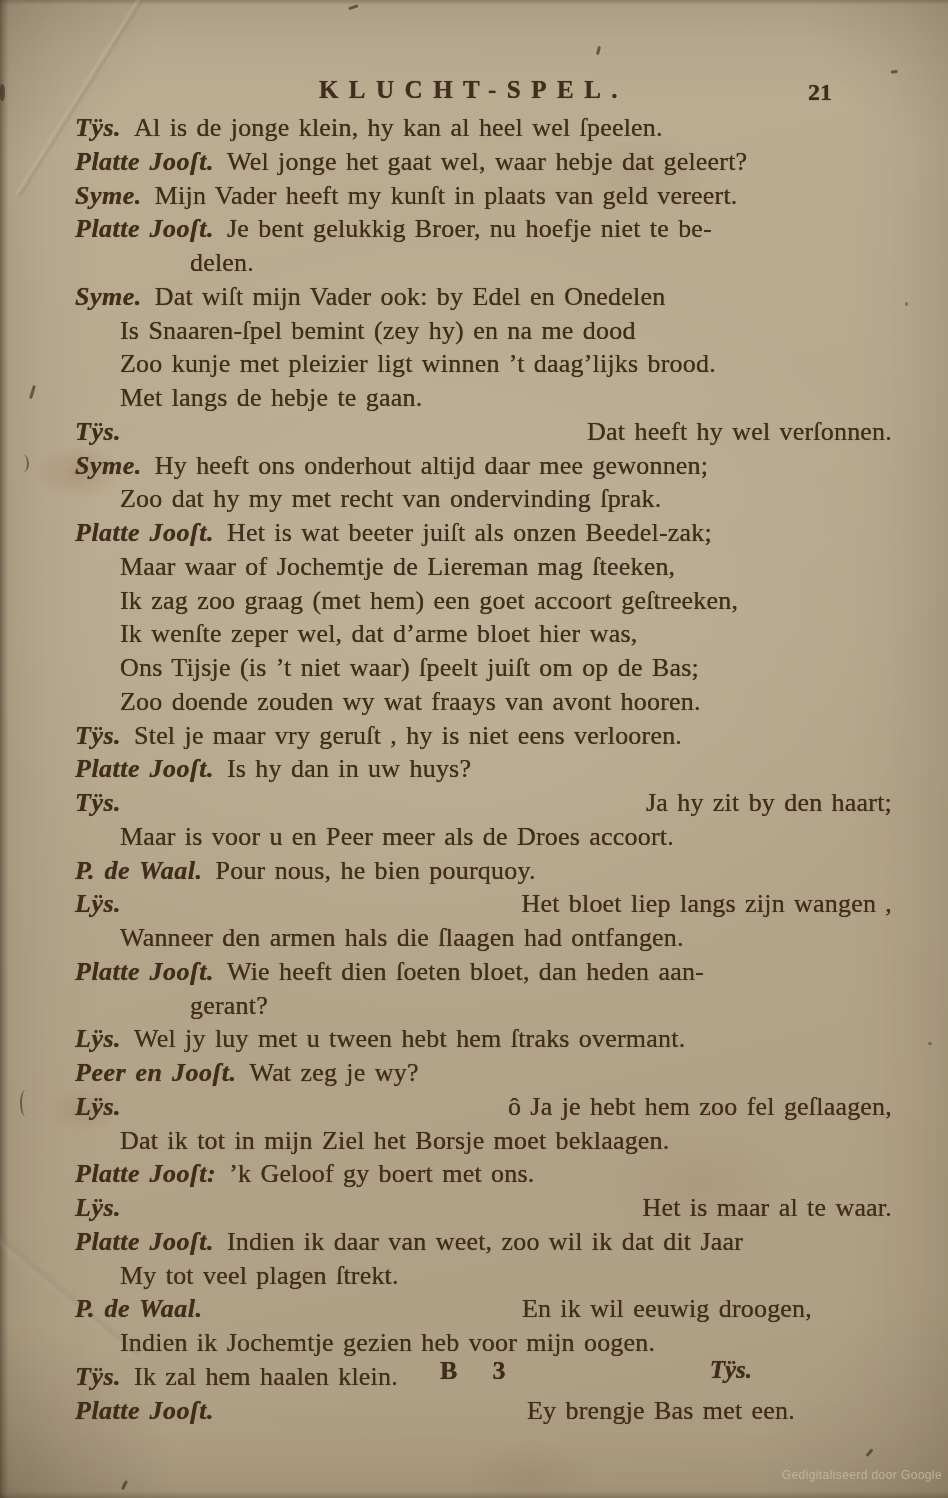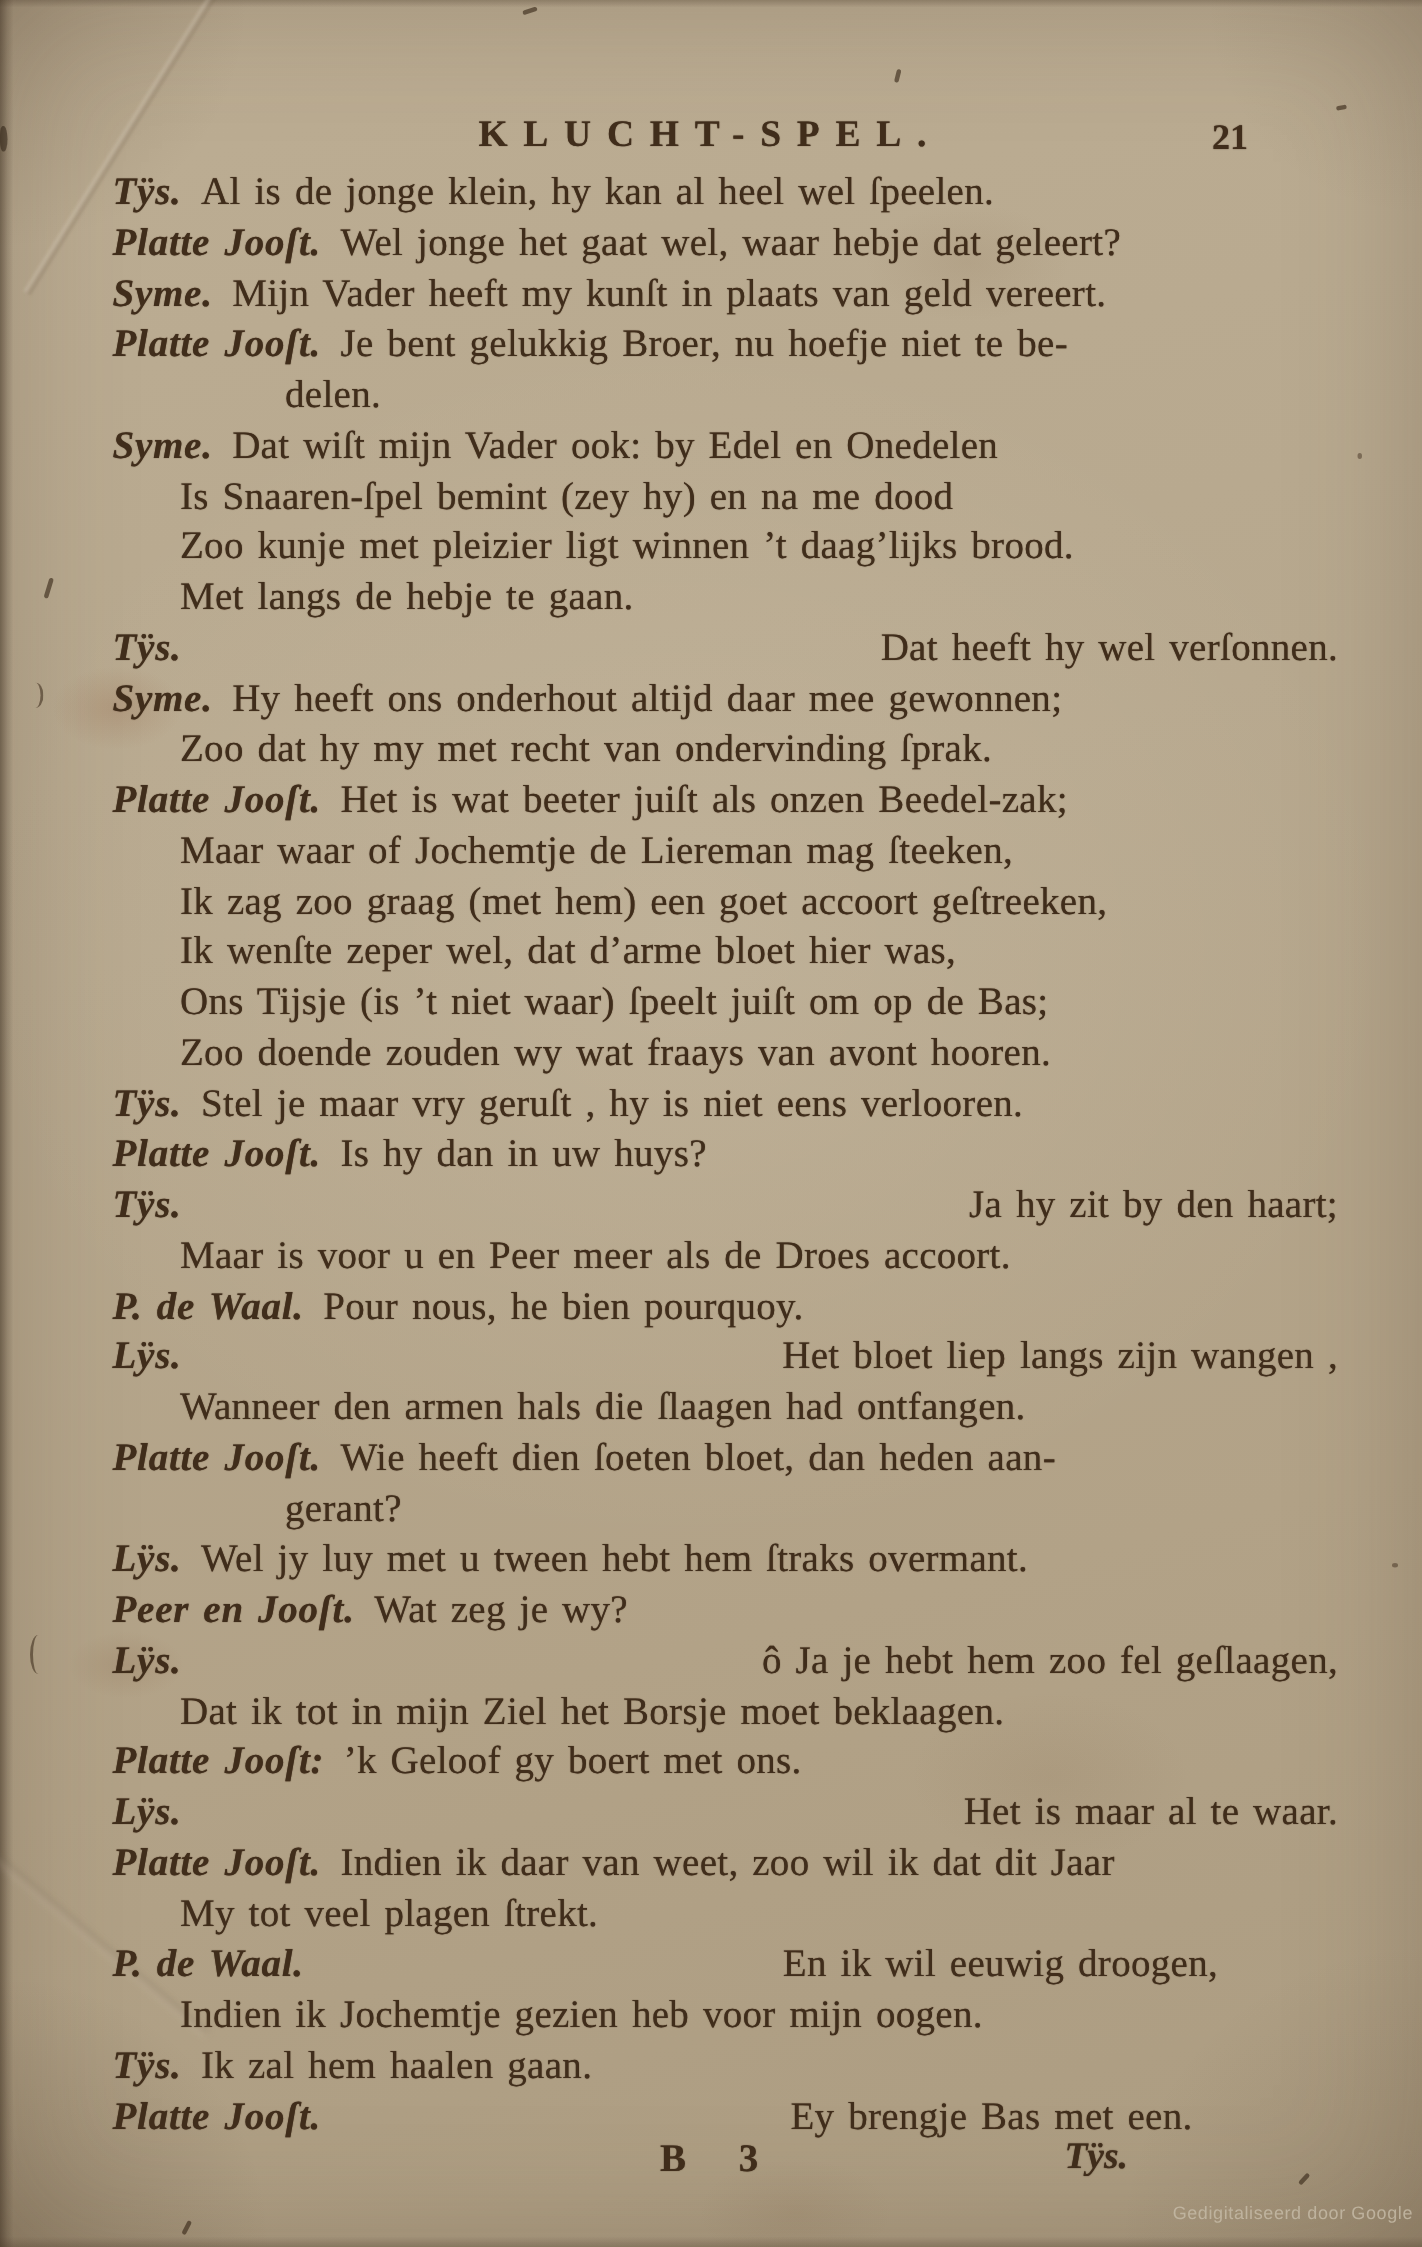--- a/index.html
+++ b/index.html
@@ -56,21 +56,21 @@
   .line{height:33.75px;line-height:33.75px;font-size:26px;white-space:nowrap;
     letter-spacing:.2px;word-spacing:2.5px;
     text-shadow:0 0 .7px rgba(62,44,26,.85);}
   .line .sp{font-style:italic;font-weight:bold;margin-right:13px;letter-spacing:.5px;}
   .line.indent{padding-left:45px;}
   .line.deep-indent{padding-left:115px;}
   .line.split-right{display:flex;justify-content:space-between;}
   .line.split-right .sp{margin-right:0;}
 
   
-  .footer{position:absolute;left:55px;right:56px;top:1424px;height:36px;font-size:26px;text-align:center;}
+  .footer{position:absolute;left:55px;right:56px;top:1356px;height:36px;font-size:26px;text-align:center;}
   .signature{position:absolute;left:385px;letter-spacing:.55em;font-weight:bold;
     text-shadow:0 0 .7px rgba(58,40,24,.85);}
   .catchword{position:absolute;right:140px;font-style:italic;font-weight:bold;font-size:25px;
     text-shadow:0 0 .8px rgba(58,40,24,.9);}
 
   .watermark{position:absolute;right:6px;top:1468px;
     font-family:"Liberation Sans","DejaVu Sans",sans-serif;
     font-size:12px;color:#c5baa6;opacity:.85;letter-spacing:.4px;}
 </style>
 </head>
@@ -213,21 +213,21 @@
       <span class="tx">My tot veel plagen ſtrekt.</span>
     </div>
       <div class="line split-right">
       <span class="sp">P. de Waal.</span>
         <span class="tx" style="padding-right: 80px;">En ik wil eeuwig droogen,</span>
     </div>
       <div class="line indent">
       <span class="tx">Indien ik Jochemtje gezien heb voor mijn oogen.</span>
     </div>
       <div class="line">
-      <span class="sp">Tÿs.</span><span class="tx">Ik zal hem haalen gaan.</span>
+      <span class="sp">Tÿs.</span><span class="tx">Ik zal hem haalen klein.</span>
     </div>
       <div class="line split-right">
       <span class="sp">Platte Jooſt.</span>
         <span class="tx" style="padding-right: 97px;">Ey brengje Bas met een.</span>
     </div>
     </div>
 
   <div class="footer">
     <span class="signature">B 3</span>
     <span class="catchword">Tÿs.</span>

